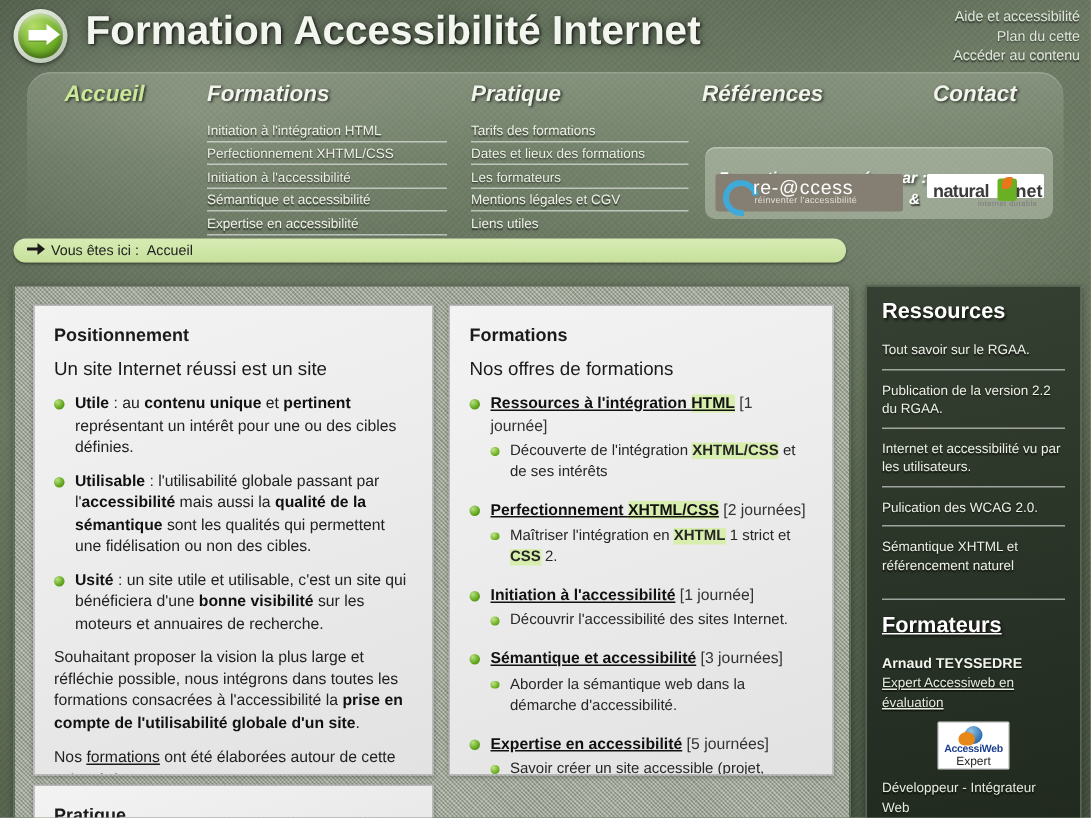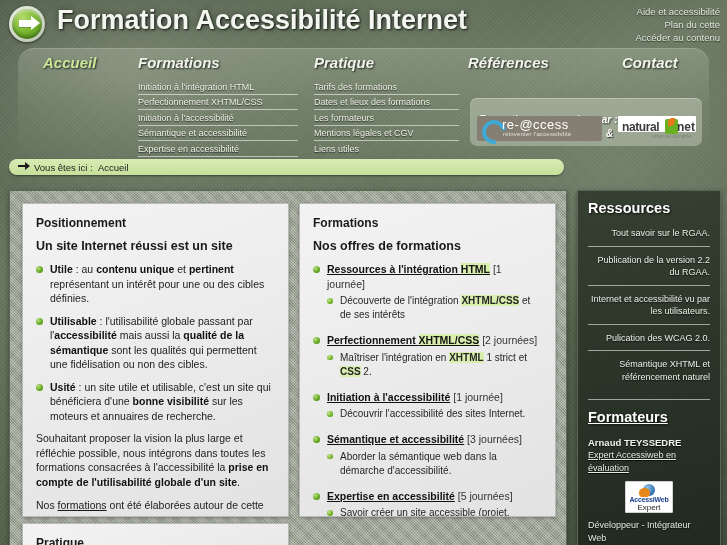--- a/index.html
+++ b/index.html
@@ -168,21 +168,21 @@
   }
   #panel-positionnement{left:12px;top:12px;width:265px;height:312px;}
   #panel-pratique{left:12px;top:332px;width:265px;height:100px;}
   #panel-formations{left:289px;top:12px;width:255px;height:312px;}
   .pad{padding:12px 13px 10px 13px;}
 
   h2.sec{
     margin:0 0 9px 0;font-size:12px;font-weight:bold;color:#1a1a1a;
   }
   h2.sec.underlined{text-decoration:underline;}
-  h3.sub{margin:0 0 9px 0;font-size:12.5px;font-weight:bold;color:#1a1a1a;}
+  h3.sub{margin:0 0 9px 0;font-size:12.5px;font-weight:normal;color:#1a1a1a;}
 
   ul.green{list-style:none;margin:0;padding:0;}
   ul.green > li{
     position:relative;padding:0 0 8px 14px;font-size:10.5px;line-height:14.5px;color:#222;
   }
   ul.green > li:before{
     content:"";position:absolute;left:0;top:4px;width:7px;height:7px;border-radius:50%;
     background:radial-gradient(circle at 32% 30%,#b9e07f,#62a61e 60%,#3f7a12 100%);
   }
   ul.green ul{list-style:none;margin:3px 0 0 0;padding:0;}
@@ -210,21 +210,21 @@
     box-shadow:0 2px 5px rgba(0,0,0,.4);
     overflow:hidden;
   }
   .sb-pad{padding:9px 10px 8px 10px;}
   h2.sbtitle{margin:0 0 11px 0;font-size:14.5px;font-weight:bold;color:#fff;
     text-shadow:1px 1px 2px rgba(0,0,0,.8);}
   h2.sbtitle.underlined{text-decoration:underline;}
   ul.sblist{list-style:none;margin:0;padding:0;}
   ul.sblist li{
     border-bottom:1px solid rgba(255,255,255,.55);
-    padding:0 0 6px 0;margin:0 0 7px 0;text-align:right;
+    padding:0 0 6px 0;margin:0 0 7px 0;
   }
   ul.sblist li:last-child{border-bottom:none;}
   ul.sblist a{color:#edf1e8;font-size:9px;line-height:12.5px;text-decoration:none;display:block;
     text-shadow:0 1px 1px rgba(0,0,0,.7);}
   .sb-sep{height:1px;background:rgba(255,255,255,.55);margin:10px 0 9px 0;}
   .trainer{margin:0 0 4px 0;}
   .trainer .tname{font-size:9.5px;font-weight:bold;color:#f2f5ee;line-height:13px;
     text-shadow:0 1px 1px rgba(0,0,0,.7);}
   .trainer .tlink{font-size:9px;color:#e6ebe0;text-decoration:underline;line-height:13px;display:block;
     text-shadow:0 1px 1px rgba(0,0,0,.7);}

